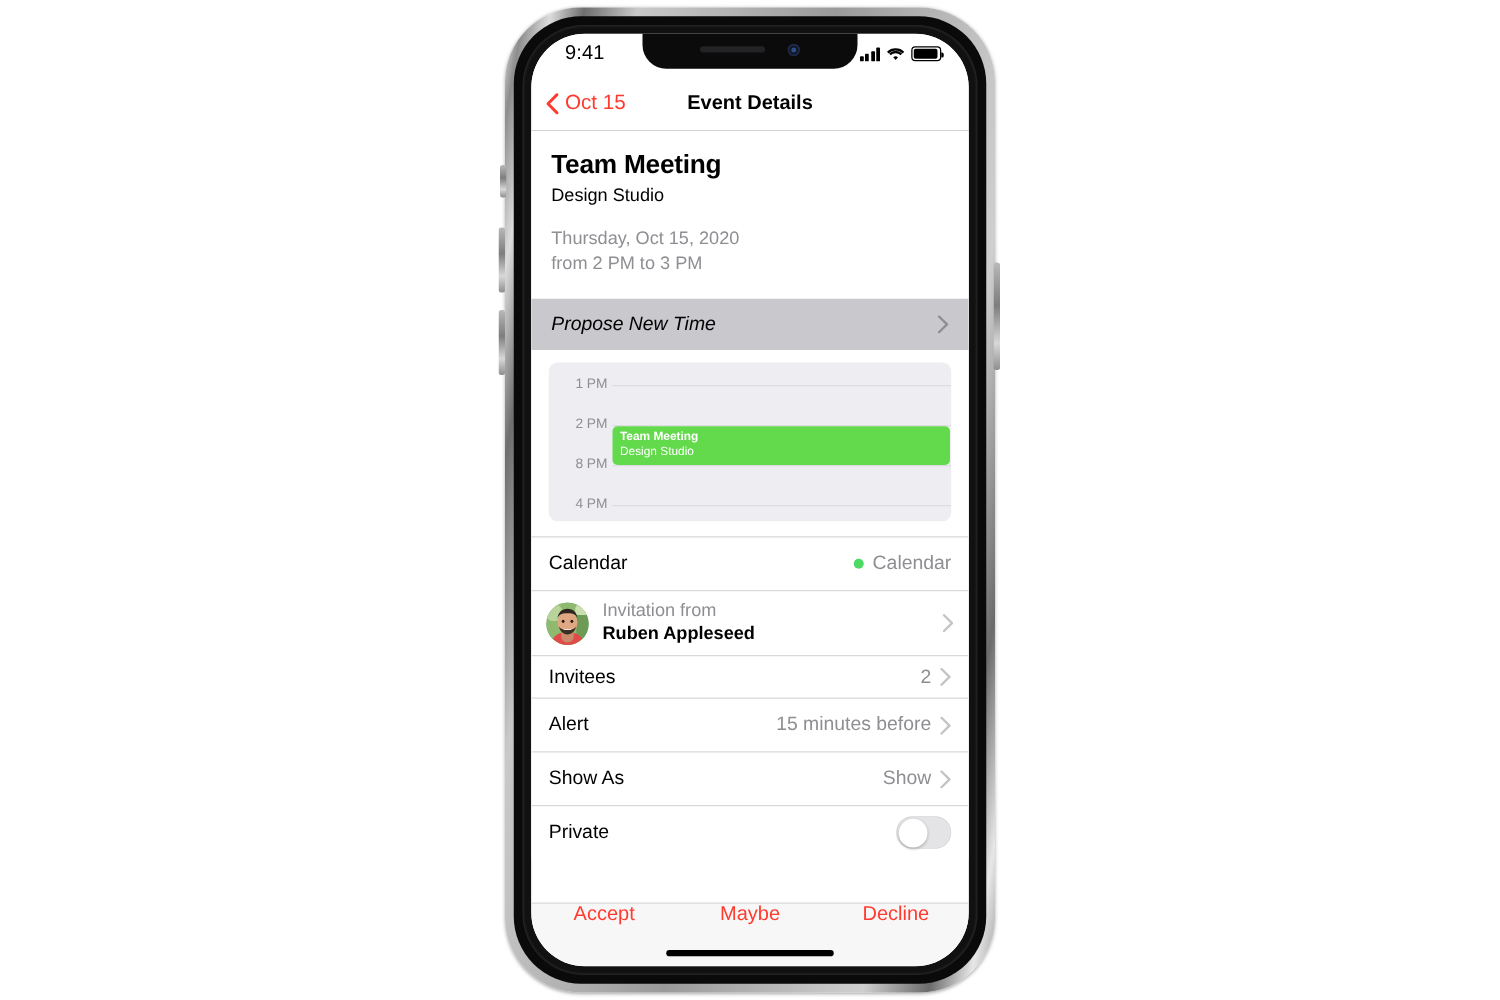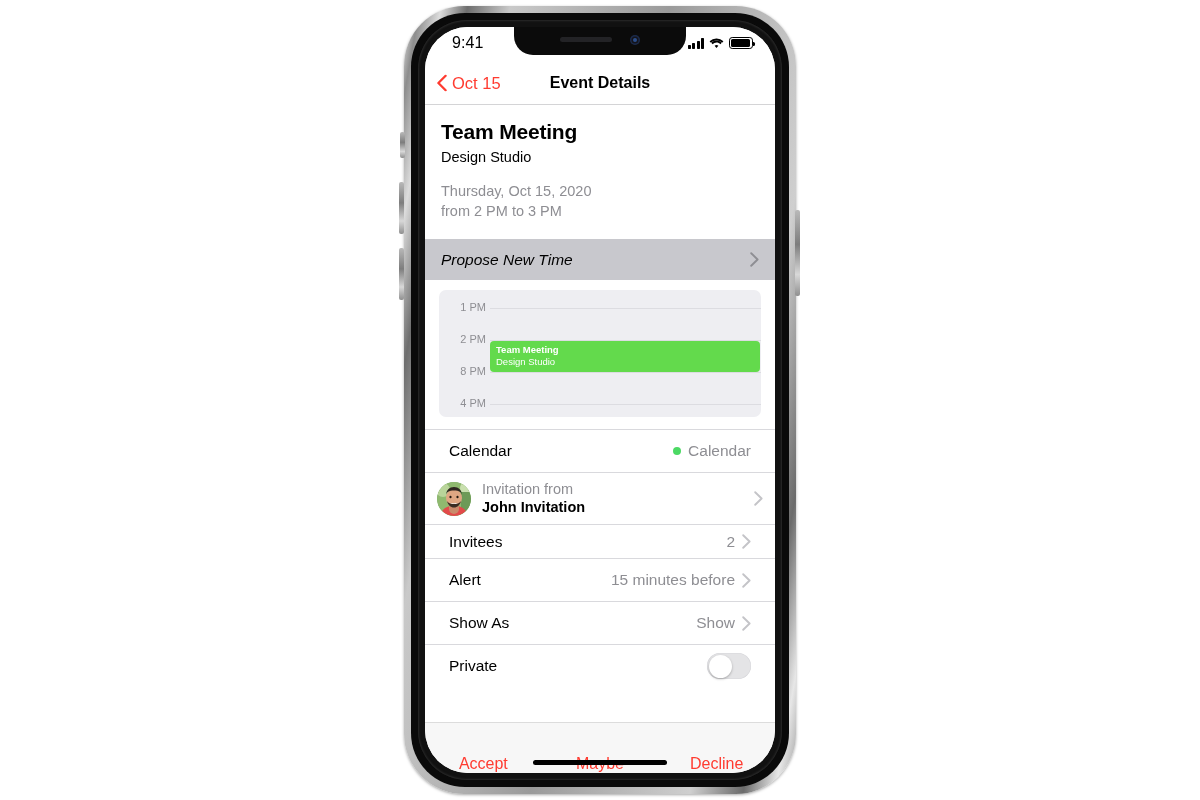--- a/index.html
+++ b/index.html
@@ -181,21 +181,21 @@
     padding: 3px 0 0 6px; color:#fff; overflow:hidden;
   }
   .tl-ev-t { font-size: 9.5px; font-weight: bold; line-height: 11.5px; }
   .tl-ev-s { font-size: 9.5px; line-height: 11.5px; }
 
   
   .list { background:#fff; }
   .row {
     position: relative;
     display:flex; align-items:center; justify-content:space-between;
-    padding: 0 24px; min-height: 43px;
+    padding: 0 14px; min-height: 43px;
     border-top: .5px solid #d9d9dd;
   }
   .row-label { font-size: 15.5px; color:#000; }
   .row-right { display:flex; align-items:center; gap:7px; }
   .row-value { font-size: 15.5px; color:#8e8e93; }
   .dot { width:8px;height:8px;border-radius:50%;background:#4cd964; display:block; }
 
   .row-invite {
     display:flex; align-items:center; gap:11px;
     padding: 8px 12px; border-top:.5px solid #d9d9dd;
@@ -227,21 +227,21 @@
     position:absolute; left:1.5px; top:1.5px;
     width:23px;height:23px;border-radius:50%;
     background:#fff; box-shadow: 0 1px 2.5px rgba(0,0,0,.28);
   }
 
   
   .actionbar {
     position:absolute; left:0; right:0; bottom:0;
     height: 51px; background:#f7f7f7;
     border-top:.5px solid #dcdcdc;
-    display:flex; align-items:flex-end; z-index: 20;
+    display:flex; align-items:flex-start; z-index: 20;
   }
   .act {
     flex:1; text-align:center; color:#ff3b30;
     font-size: 16px; cursor:pointer;
   }
   .home-ind {
     position:absolute; left:50%; transform:translateX(-50%);
     bottom: 8px; width: 134px; height: 5px;
     border-radius: 3px; background:#000; z-index:25;
   }
@@ -367,21 +367,21 @@
                     <path d="M9 14c0-6 3.5-9 8-9s8 3 8 9c0-4-3-5.5-8-5.5S9 10 9 14z" fill="#2e2520"></path>
                     <path d="M10 19c1 4 3.5 6.5 7 6.5s6-2.5 7-6.5c-1 2-3.5 3-7 3s-6-1-7-3z" fill="#3a2d24"></path>
                     <ellipse cx="13.5" cy="15" rx="1.1" ry="1.3" fill="#23180f"></ellipse>
                     <ellipse cx="20.5" cy="15" rx="1.1" ry="1.3" fill="#23180f"></ellipse>
                     <path d="M13 20.5c1.3 1.2 6.7 1.2 8 0-1 2-7 2-8 0z" fill="#fff"></path>
                   </g>
                 </svg>
               </div>
               <div>
                 <div class="inv-from">Invitation from</div>
-                <div class="inv-name">John Invitation</div>
+                <div class="inv-name">Ruben Appleseed</div>
               </div>
             </div>
             <svg class="chev-r" viewBox="0 0 9 15">
               <path d="M1.2 1.2 7.6 7.5 1.2 13.8" fill="none" stroke="#c4c4c8" stroke-width="1.9" stroke-linecap="round" stroke-linejoin="round"></path>
             </svg>
           </div>
 
           <div class="row" style="min-height:34px">
             <span class="row-label">Invitees</span>
             <div class="row-right">

